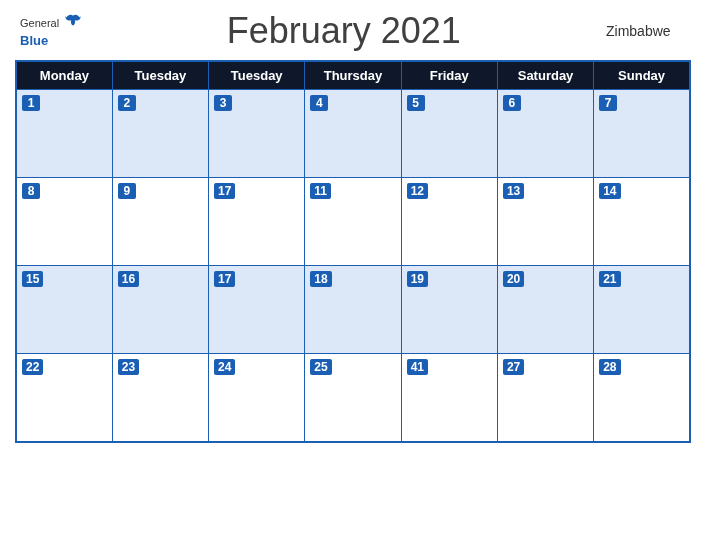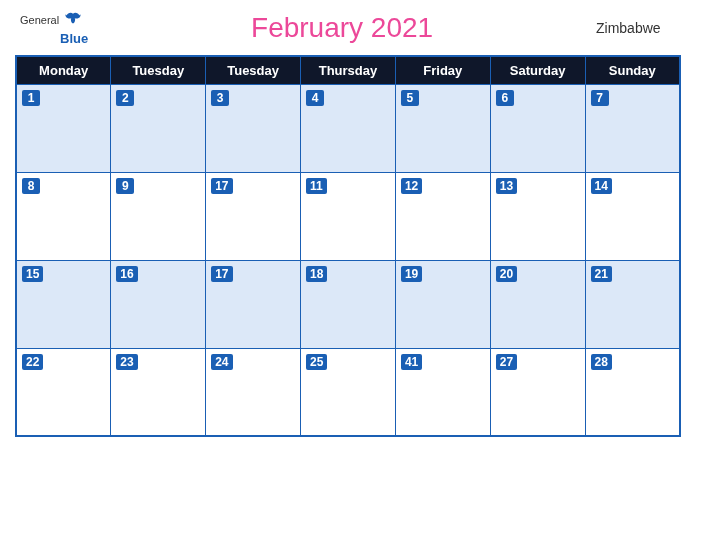--- a/index.html
+++ b/index.html
@@ -8,21 +8,21 @@
       background: #fff;
       display: flex;
       justify-content: center;
       align-items: center;
       width: 712px;
       height: 550px;
     }
     .calendar-container {
       width: 712px;
       height: 550px;
-      padding: 10px 31px 15px 15px;
+      padding: 10px 21px 15px 15px;
       background: #fff;
     }
     .calendar-header {
       display: flex;
       align-items: center;
       justify-content: space-between;
       margin-bottom: 8px;
       padding: 0 5px;
     }
     .logo-area {
@@ -32,35 +32,34 @@
     }
     .logo-general {
       font-size: 11px;
       color: #333;
       font-weight: normal;
     }
     .logo-blue {
       font-size: 13px;
       color: #1a5fb4;
       font-weight: bold;
-      margin-left: 40px;
     }
     .logo-bird {
       display: inline-block;
       width: 18px;
       height: 18px;
       vertical-align: middle;
     }
     .title-area {
       text-align: center;
       flex: 1;
     }
     .title-area h1 {
-      font-size: 28px;
-      color: #ec4899;
+      font-size: 36px;
+      color: #404040;
       font-weight: normal;
     }
     .country-label {
       font-size: 14px;
       color: #333;
       text-align: left;
       min-width: 80px;
     }
     .calendar-grid {
       width: 100%;

